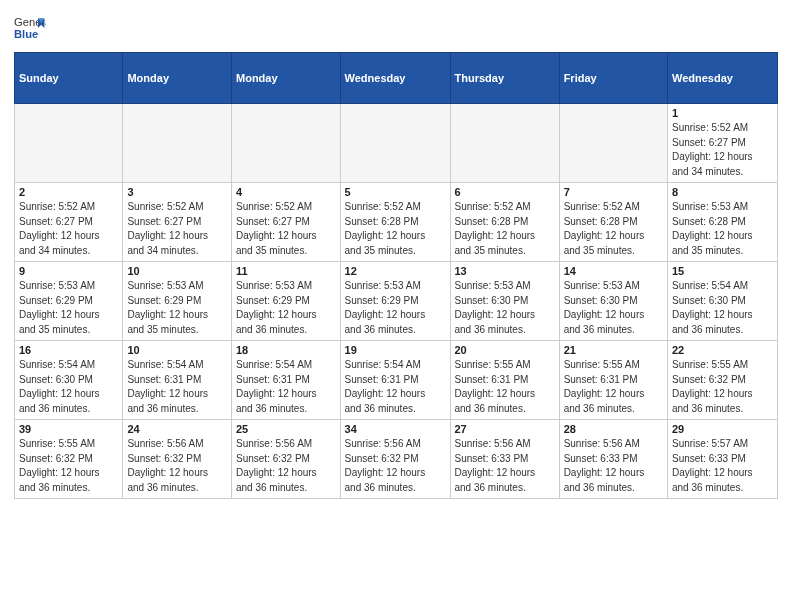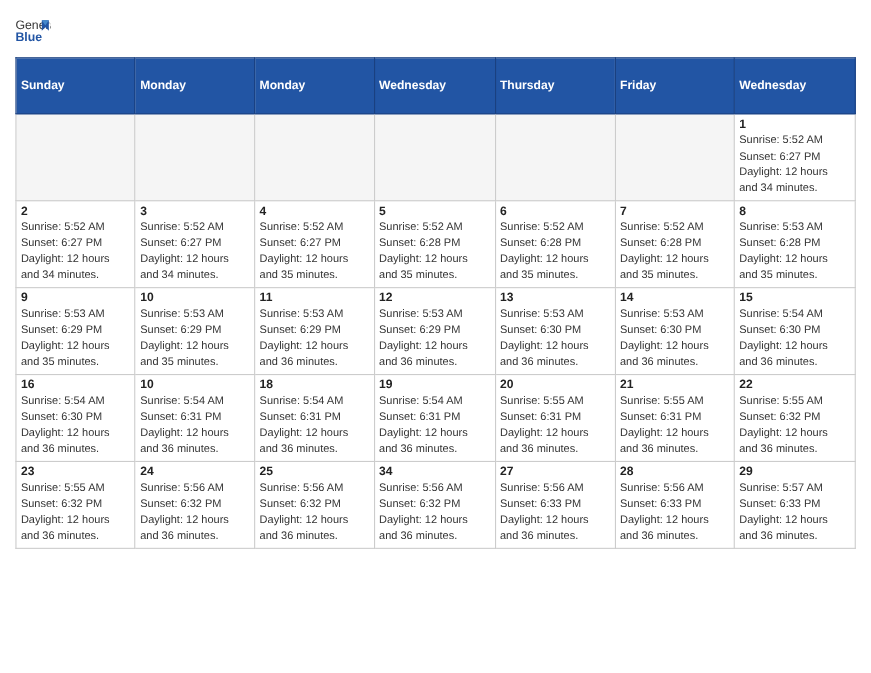--- a/index.html
+++ b/index.html
@@ -282,21 +282,21 @@
           <td>
             <span class="day-number">22</span>
             <div class="day-info" style="white-space: pre-line;">Sunrise: 5:55 AM
 Sunset: 6:32 PM
 Daylight: 12 hours
 and 36 minutes.</div>
           </td>
         </tr>
         <tr>
           <td>
-            <span class="day-number">23</span>
+            <span class="day-number">39</span>
             <div class="day-info" style="white-space: pre-line;">Sunrise: 5:55 AM
 Sunset: 6:32 PM
 Daylight: 12 hours
 and 36 minutes.</div>
           </td>
           <td>
             <span class="day-number">24</span>
             <div class="day-info" style="white-space: pre-line;">Sunrise: 5:56 AM
 Sunset: 6:32 PM
 Daylight: 12 hours

